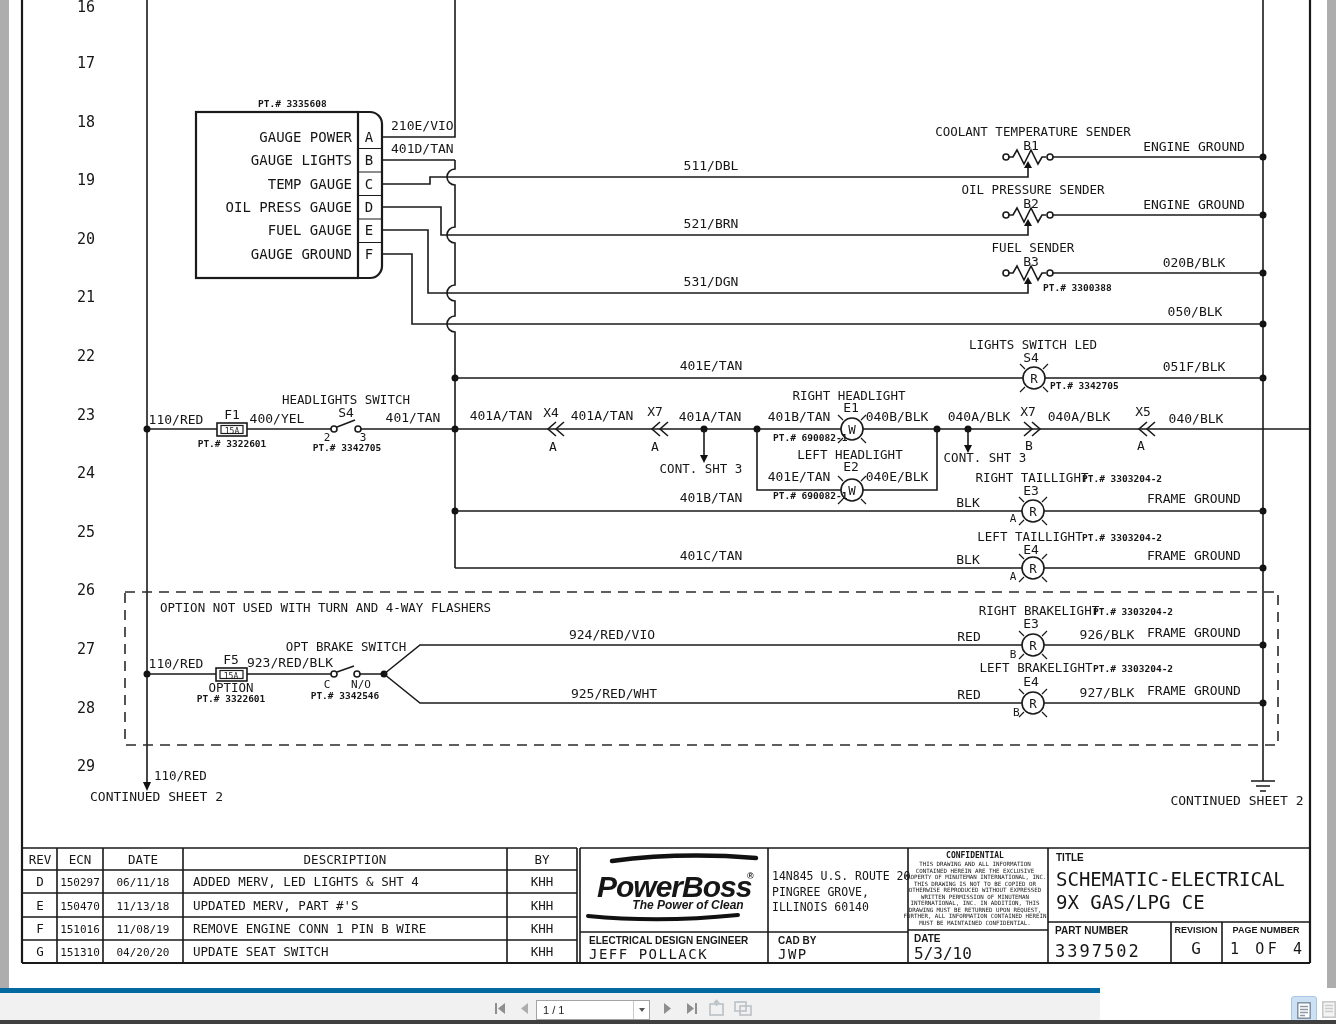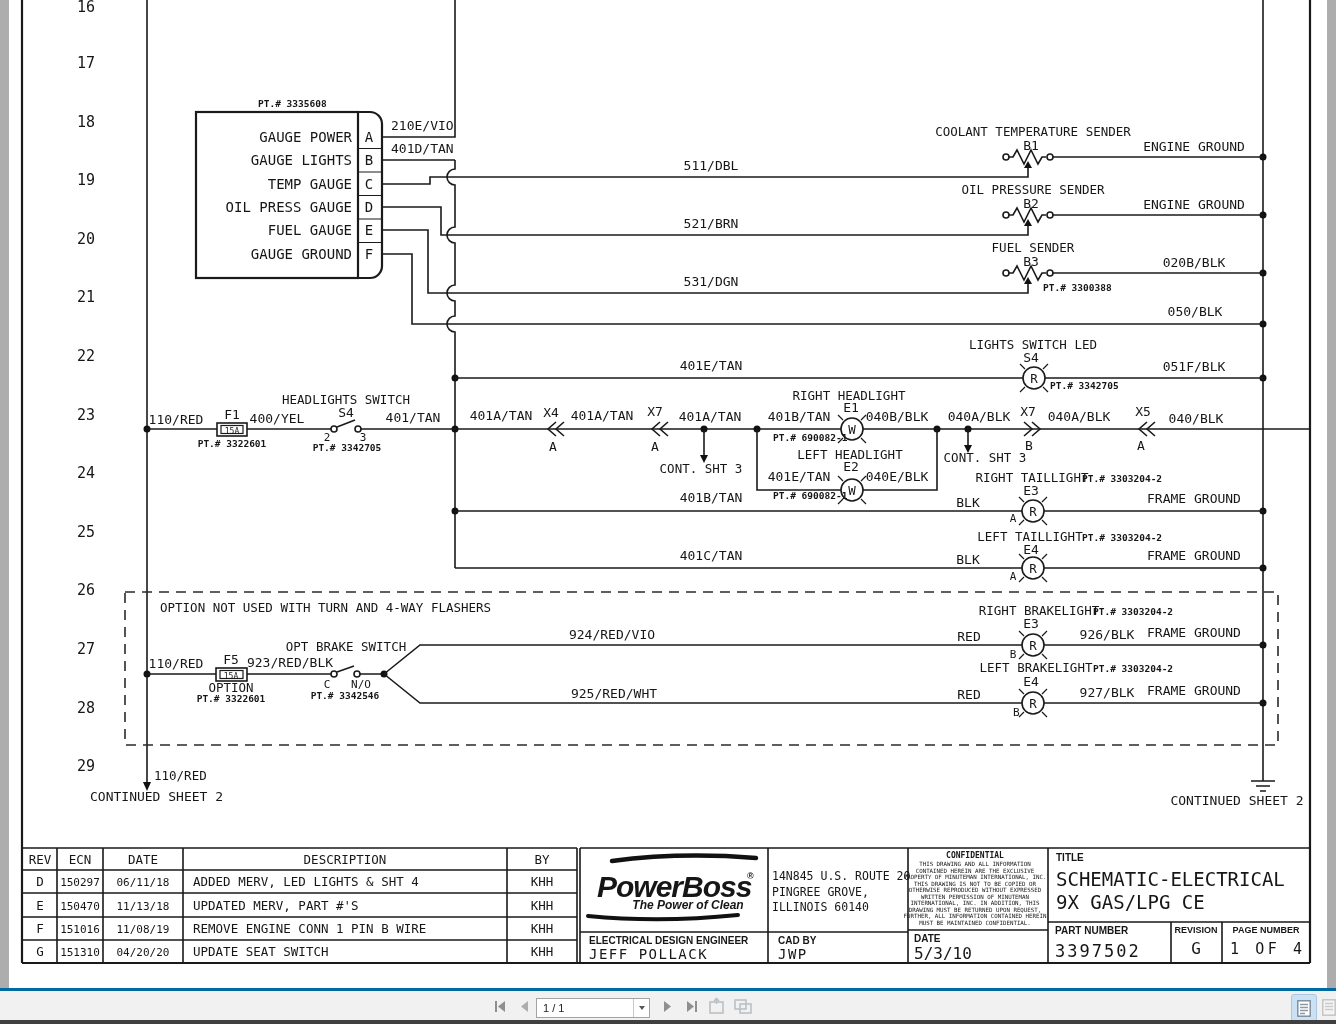--- a/index.html
+++ b/index.html
@@ -15,21 +15,21 @@
   .pt{font-size:9.5px;font-weight:bold;}
   .t8{font-size:8px;}
   .sans{font-family:"Liberation Sans",sans-serif;}
   .w{stroke:#1a1a1a;stroke-width:1.6;fill:none;}
   .w2{stroke:#1a1a1a;stroke-width:2.2;fill:none;}
   .thin{stroke:#1a1a1a;stroke-width:1.2;fill:none;}
   .dash{stroke:#2a2a2a;stroke-width:1.6;fill:none;stroke-dasharray:10 7;}
   .dot{fill:#111;}
   .blk{fill:#111;}
   
-  .toolbar{position:absolute;left:0;top:988px;width:1336px;height:32px;background:#f1f1f1;border-top:3px solid #0369a1;font-family:"Liberation Sans",sans-serif;}
+  .toolbar{position:absolute;left:0;top:988px;width:1100px;height:32px;background:#f1f1f1;border-top:5px solid #0369a1;font-family:"Liberation Sans",sans-serif;}
   .bottombar{position:absolute;left:0;top:1020px;width:1336px;height:4px;background:#3f3f3f;}
   .tbtn{position:absolute;top:4px;width:22px;height:22px;display:flex;align-items:center;justify-content:center;background:transparent;border:none;cursor:pointer;padding:0;}
   .pagebox{position:absolute;left:536px;top:7px;width:112px;height:18px;background:#fff;border:1px solid #a3a3a3;display:flex;align-items:center;}
   .pagebox input{border:none;outline:none;width:88px;height:14px;font:11px "Liberation Sans",sans-serif;padding-left:6px;background:transparent;color:#222;}
   .caretbox{width:16px;height:100%;display:flex;align-items:center;justify-content:center;border-left:1px solid #c9c9c9;}
   .caret{width:0;height:0;border-left:3.5px solid transparent;border-right:3.5px solid transparent;border-top:4px solid #555;}
   .layoutbtn{position:absolute;top:3px;width:24px;height:26px;display:flex;align-items:center;justify-content:center;border-radius:3px;}
   .layoutbtn.active{background:#cde1f5;border:1px solid #a9c7e4;}
 </style>
 </head>

